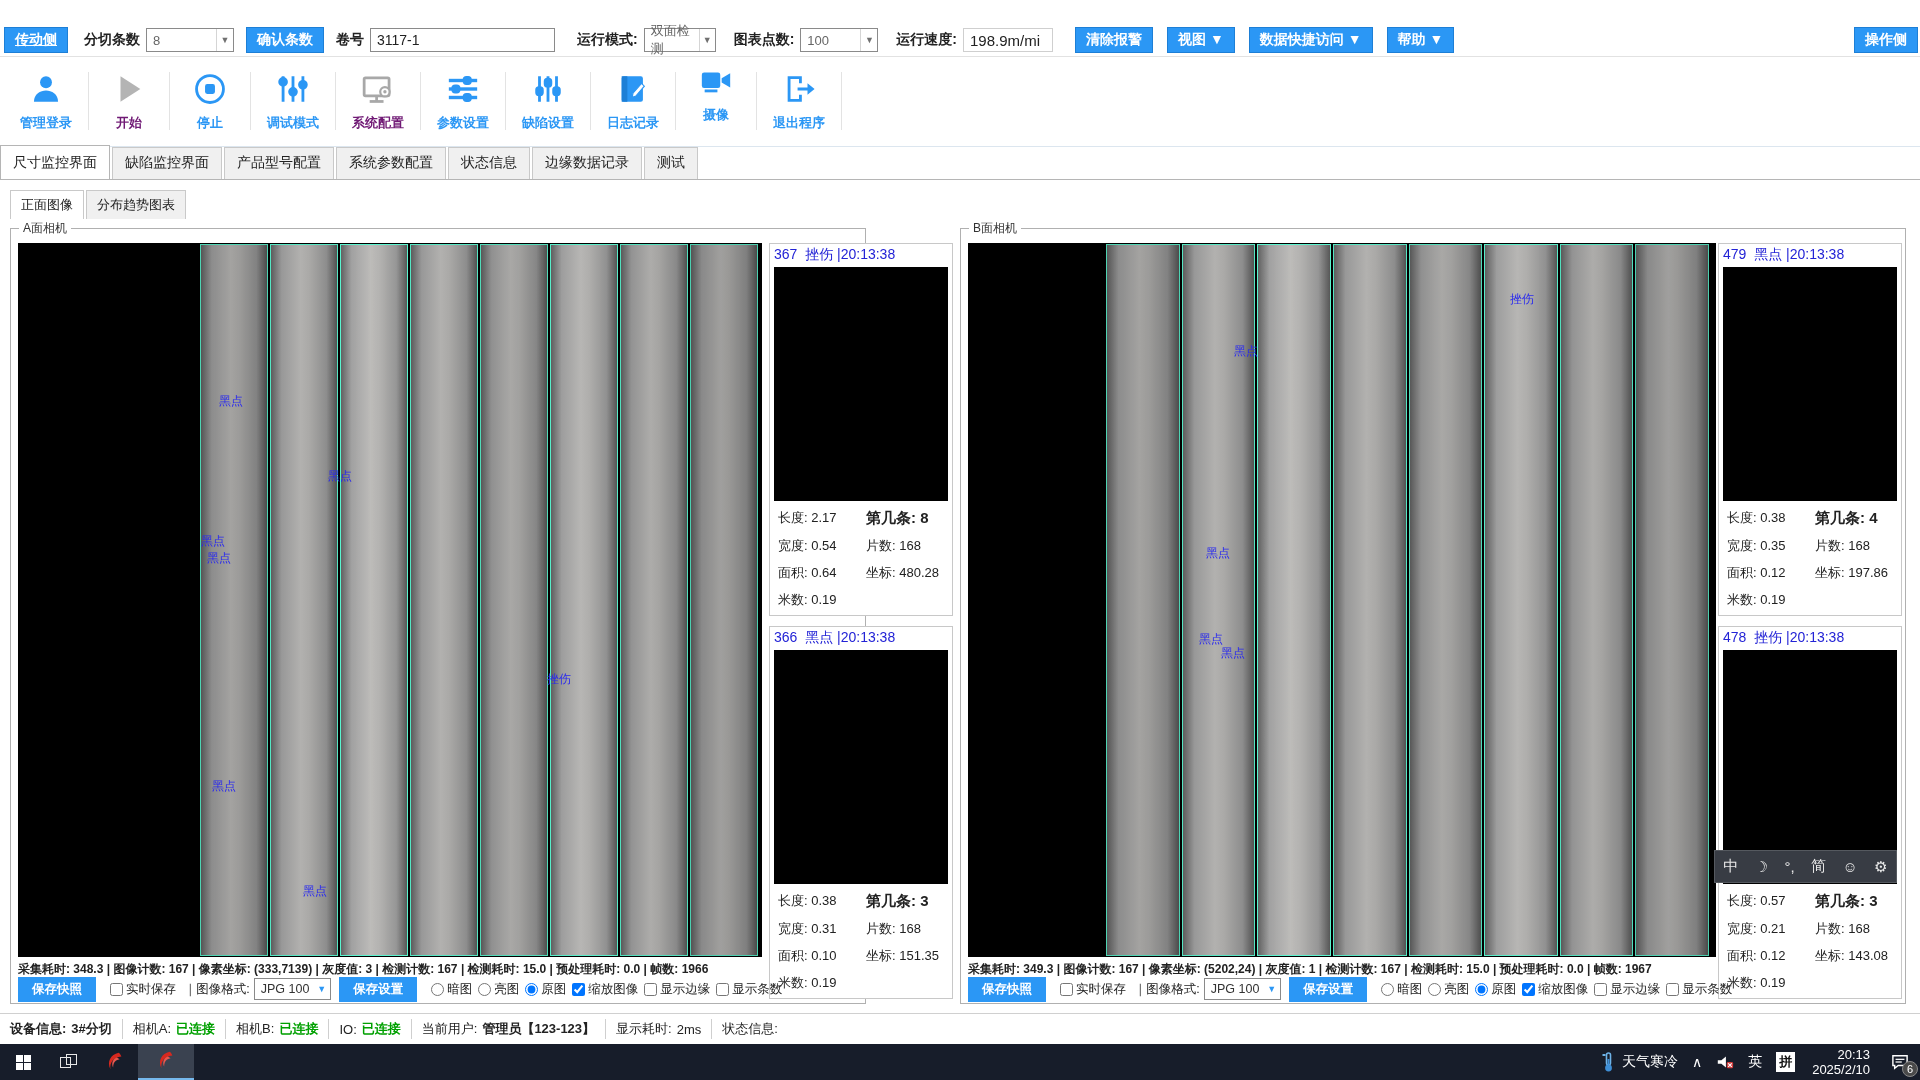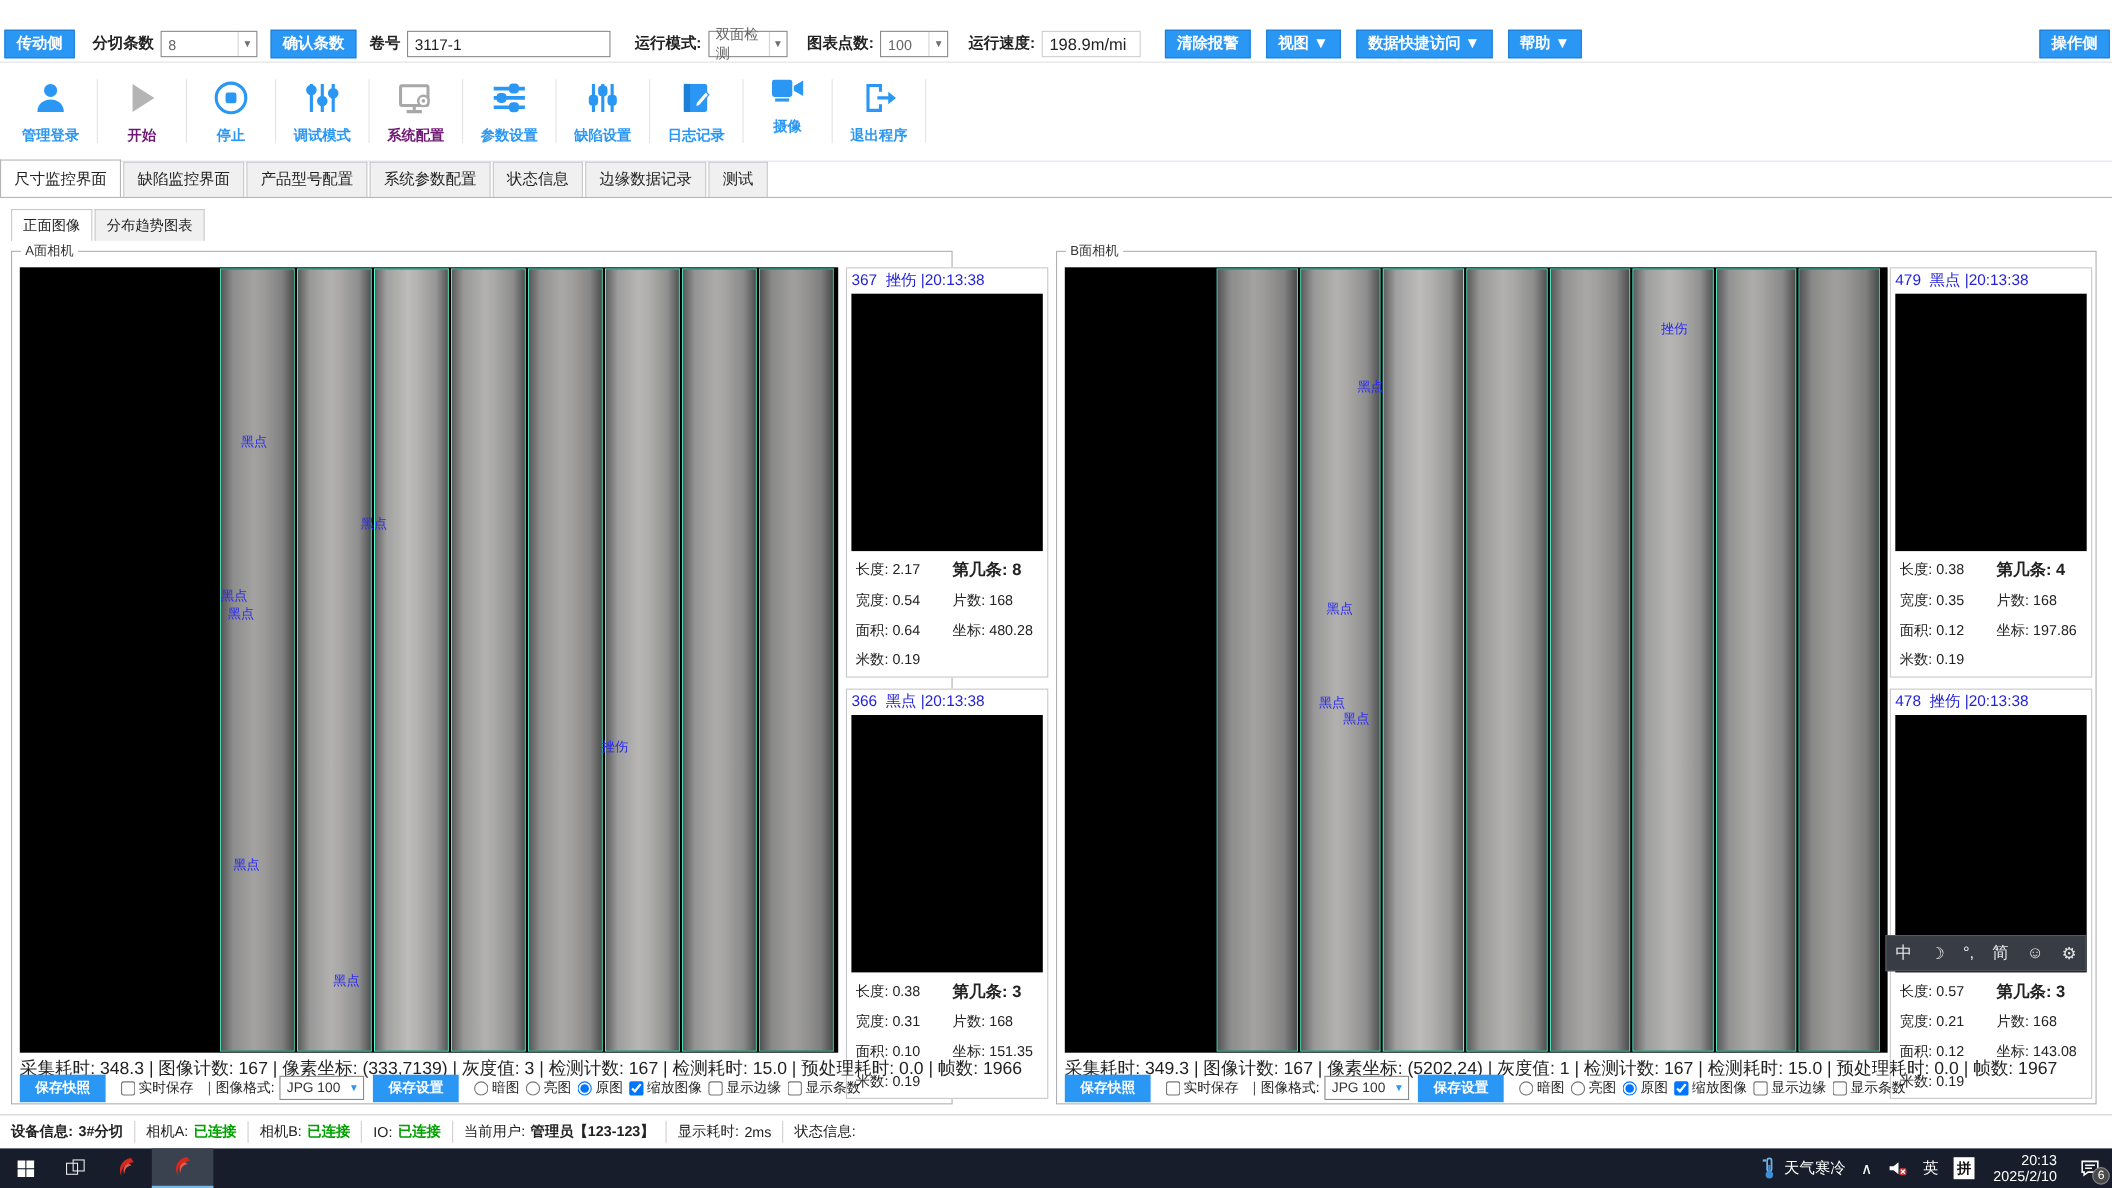--- a/index.html
+++ b/index.html
@@ -49,21 +49,21 @@
   .group.a { left:10px; width:856px; }
   .group.b { left:960px; width:946px; }
   .group-legend { position:absolute; top:-9px; left:8px; background:#fff; padding:0 4px; font-size:12px; color:#333; }
 
   .cam-img { position:absolute; left:7px; top:14px; background:#000; overflow:hidden; }
   .group.a .cam-img { width:744px; height:714px; }
   .group.b .cam-img { width:748px; height:714px; }
   .strip { position:absolute; top:1px; bottom:1px; border:1px solid #55e6c3; background:linear-gradient(90deg,#5c5c5c 0%,#989898 16%,#b2b1af 45%,#aaa9a7 58%,#8d8d8d 84%,#525252 100%); }
   .defect-label { position:absolute; font-size:12px; color:#2a2aee; white-space:nowrap; }
 
-  .cam-status { position:absolute; left:7px; top:732px; width:745px; font-size:16px; color:#222; white-space:nowrap; }
+  .cam-status { position:absolute; left:7px; top:732px; width:745px; font-size:12px; color:#222; white-space:nowrap;font-weight:bold; }
   .cam-controls { position:absolute; left:7px; top:748px; height:24px; display:flex; align-items:center; font-size:12.5px; color:#222; white-space:nowrap; }
   .cam-controls .small-btn { background:#2b97f5; color:#fff; border:none; font-size:12.5px; font-weight:bold; padding:4px 14px; margin-right:8px; }
   .cam-controls input { margin:0 3px 0 6px; vertical-align:middle; }
   .mini-combo { display:inline-flex; align-items:center; border:1px solid #8a8a8a; height:22px; padding:0 4px 0 6px; font-size:12.5px; color:#333; margin:0 8px 0 4px; }
   .mini-combo .arrow { color:#2b97f5; font-size:9px; margin-left:8px; }
 
   
   .defcol { position:absolute; top:14px; width:184px; }
   .group.a .defcol { left:758px; }
   .group.b .defcol { left:757px; }
@@ -126,36 +126,36 @@
   .notif { position:relative; width:40px; height:36px; display:flex; align-items:center; justify-content:center; }
   .notif .badge { position:absolute; right:2px; bottom:3px; background:#4a4a4a; color:#fff; border-radius:50%; width:16px; height:16px; font-size:11px; display:flex; align-items:center; justify-content:center; border:1px solid #888; }
 </style>
 </head>
 <body>
 
 <div class="app">
 
 
   <div class="toolbar">
-    <button class="btn-blue" style="margin-left:4px;">传动侧</button>
+    <button class="btn-blue" style="margin-left:4px;text-decoration:underline;">传动侧</button>
     <span class="tb-label" style="margin-left:16px;">分切条数</span>
     <div class="combo" style="width:88px;">
       <span>8</span>
       <span class="arrow">▼</span>
     </div>
     <button class="btn-blue" style="margin-left:12px;">确认条数</button>
     <span class="tb-label" style="margin-left:12px;">卷号</span>
     <div class="textbox" style="width:185px;">3117-1</div>
     <span class="tb-label" style="margin-left:22px;">运行模式:</span>
     <div class="combo" style="width:72px;">
       <span>双面检测</span>
       <span class="arrow">▼</span>
     </div>
     <span class="tb-label" style="margin-left:18px;">图表点数:</span>
-    <div class="combo" style="width:62px;">
+    <div class="combo" style="width:78px;">
       <span>100</span>
       <span class="arrow">▼</span>
     </div>
     <span class="tb-label" style="margin-left:18px;">运行速度:</span>
     <div class="textbox" style="width:90px; border-color:#cfcfcf; font-size:15px;">198.9m/mi</div>
     <button class="btn-blue" style="margin-left:22px;">清除报警</button>
     <button class="btn-blue" style="margin-left:14px;">视图 ▼</button>
     <button class="btn-blue" style="margin-left:14px;">数据快捷访问 ▼</button>
     <button class="btn-blue" style="margin-left:14px;">帮助 ▼</button>
     <button class="btn-blue" style="margin-left:auto; margin-right:2px;">操作侧</button>

